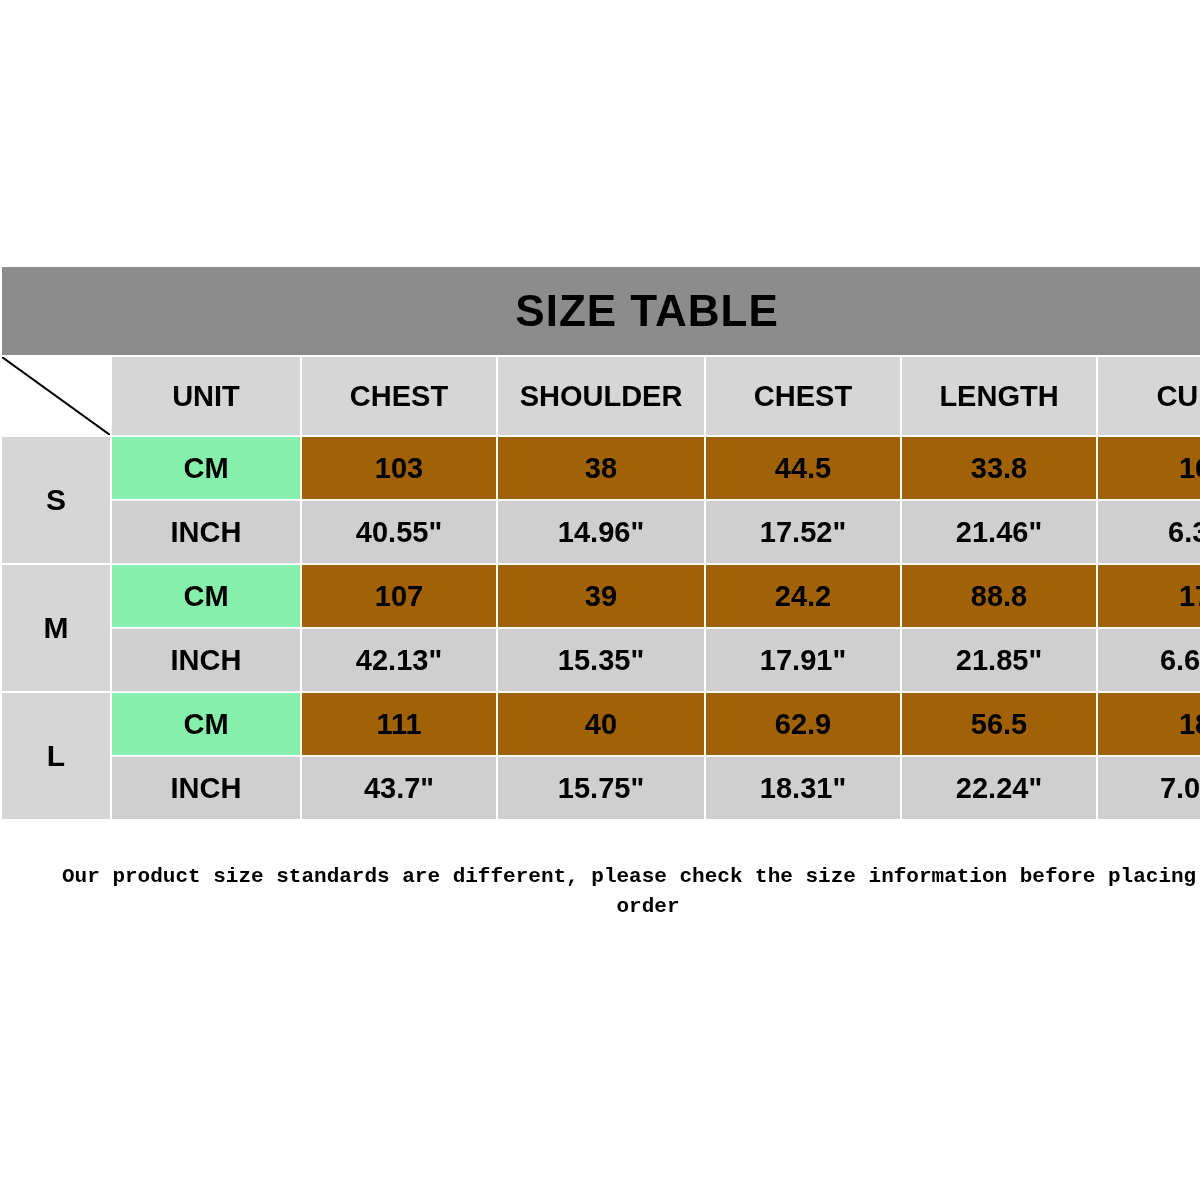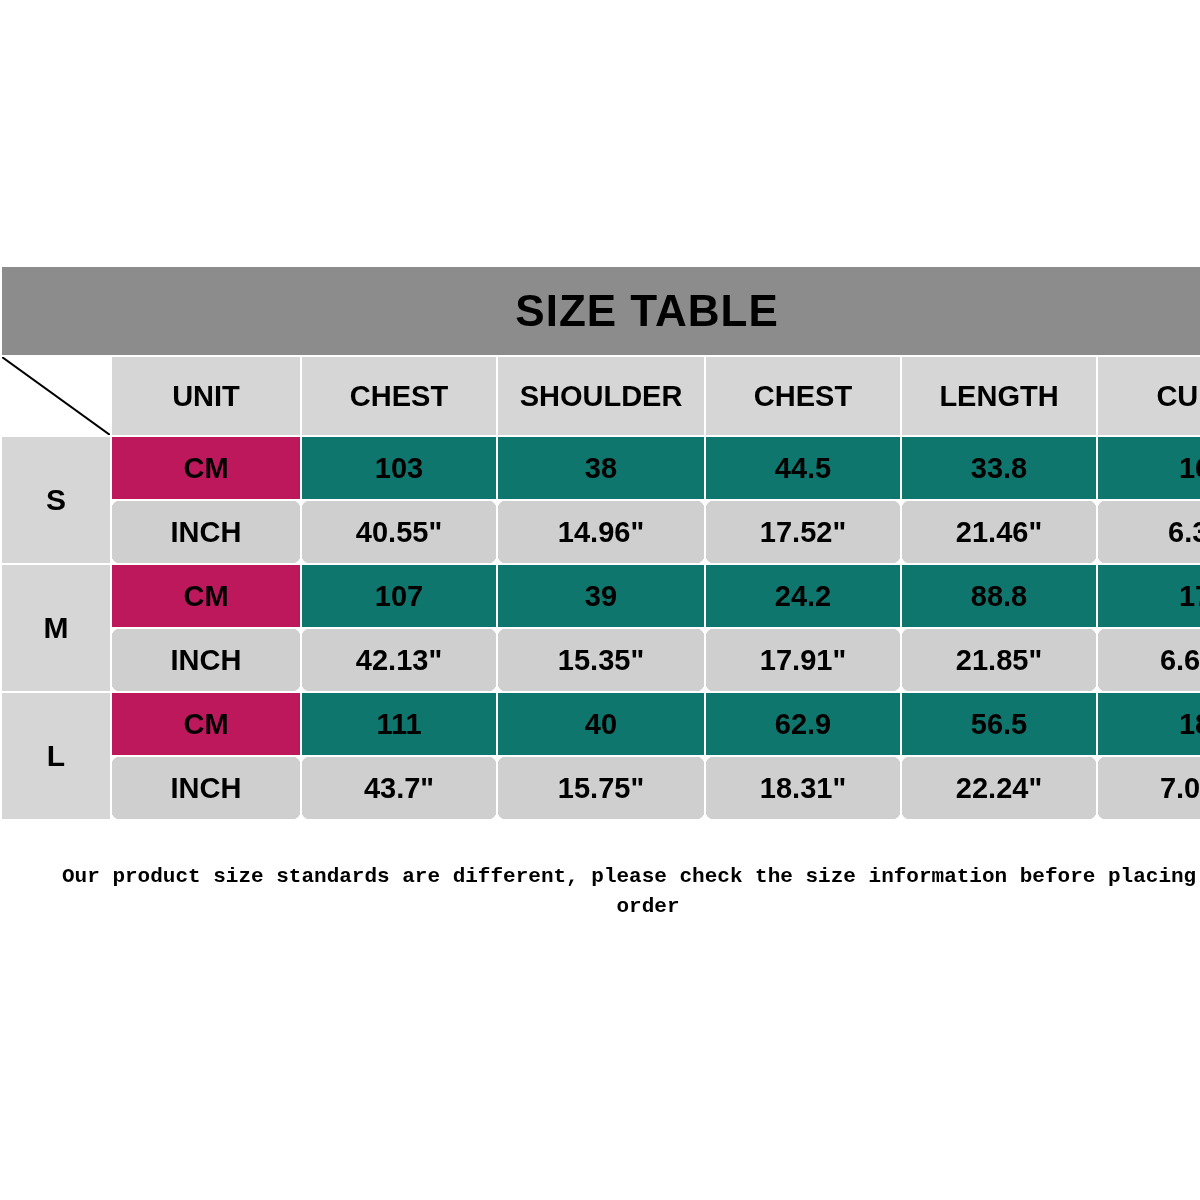--- a/index.html
+++ b/index.html
@@ -69,34 +69,33 @@
 
   
   .size-cell {
     background: #d6d6d6;
     font-size: 30px;
     font-weight: bold;
   }
 
   
   .unit-cell {
-    background: #be185d;
+    background: #86efac;
     font-size: 29px;
     font-weight: bold;
     height: 62px;
   }
   .value-cell {
-    background: #0f766e;
+    background: #a16207;
     font-size: 29px;
     font-weight: bold;
   }
   tr.row-inch .unit-cell,
   tr.row-inch .value-cell {
     background: #cfcfcf;
-    border-radius: 10px;
   }
 
   
   col.c-size { width: 110px; }
   col.c-unit { width: 190px; }
   col.c-data { width: 196px; }
   col.c-data-wide { width: 208px; }
 
   .note {
     position: absolute;

